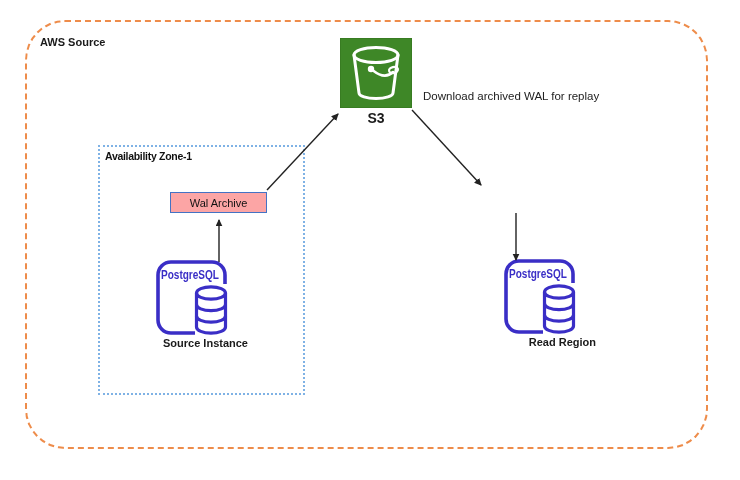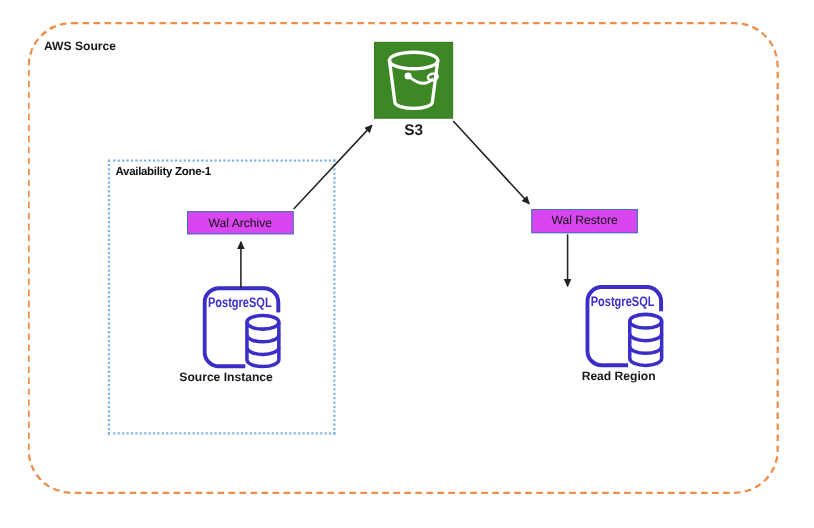--- a/index.html
+++ b/index.html
@@ -21,36 +21,36 @@
   }
   .az1 { left:98px; top:145px; width:207px; height:250px; }
   .az2 { left:438px; top:145px; width:208px; height:251px; }
   .az-label {
     position:absolute; top:3px; font-size:10.5px; font-weight:700;
     color:#111; letter-spacing:-0.3px; white-space:nowrap;
   }
   .az1 .az-label { left:5px; }
   .az2 .az-label { right:5px; }
   .wal-box {
-    position:absolute; background:#d946ef; border:1.5px solid #4472C4;
+    position:absolute; background:#fca5a5; border:1.5px solid #4472C4;
     display:flex; align-items:center; justify-content:center;
     font-size:11px; color:#111;
   }
   .wal-archive { left:170px; top:192px; width:97px; height:21px; }
   .wal-restore { left:483px; top:190px; width:97px; height:22px; }
   .s3-icon { position:absolute; left:340px; top:38px; width:72px; height:70px; }
   .s3-label {
     position:absolute; left:340px; top:110px; width:72px; text-align:center;
     font-size:14px; font-weight:700; color:#1a1a1a;
   }
   .annotation {
     position:absolute; left:423px; top:90px;
     font-size:11.5px; color:#222; white-space:nowrap;
   }
-  .pg-icon { position:absolute; width:73px; height:76px;margin-left:28px; }
+  .pg-icon { position:absolute; width:73px; height:76px; }
   .pg-left { left:156px; top:260px; }
   .pg-right { left:504px; top:259px; }
   .instance-label {
     position:absolute; width:110px; text-align:right;
     font-size:11px; font-weight:700; color:#1a1a1a;
   }
   .source-label { left:138px; top:337px; }
   .replica-label { left:486px; top:336px; }
   .arrows { position:absolute; left:0; top:0; width:740px; height:480px; pointer-events:none; }
 </style>
@@ -74,26 +74,24 @@
       <rect x="0" y="0" width="72" height="70" fill="none" stroke="#2F6B1C" stroke-width="1.5" opacity="0.5"></rect>
       <ellipse cx="36" cy="17" rx="22" ry="7.5" fill="none" stroke="#ffffff" stroke-width="3"></ellipse>
       <path d="M14,17 L19,55 A17,5.5 0 0 0 53,55 L58,17" fill="none" stroke="#ffffff" stroke-width="3" stroke-linecap="round" stroke-linejoin="round"></path>
       <circle cx="31" cy="31" r="3.2" fill="#ffffff"></circle>
       <path d="M33,32.5 Q45,42 53,34" fill="none" stroke="#ffffff" stroke-width="2.5" stroke-linecap="round"></path>
       <ellipse cx="53.5" cy="32" rx="4.5" ry="3" fill="none" stroke="#ffffff" stroke-width="2.2" transform="rotate(-12 53.5 32)"></ellipse>
     </svg>
   </div>
   <div class="s3-label">S3</div>
 
+  <div class="annotation">Download archived WAL for replay</div>
 
   <div class="wal-box wal-archive">
     <span>Wal Archive</span>
-  </div>
-  <div class="wal-box wal-restore">
-    <span>Wal Restore</span>
   </div>
 
   <div class="pg-icon pg-left">
     <svg width="73" height="76" viewBox="0 0 73 76">
       <rect x="2" y="2" width="67" height="71" rx="13" fill="none" stroke="#3A2EC6" stroke-width="3.6"></rect>
       <rect x="39" y="24" width="34" height="52" fill="#ffffff"></rect>
       <ellipse cx="55" cy="33" rx="14.5" ry="6.2" fill="#ffffff" stroke="#3A2EC6" stroke-width="3.2"></ellipse>
       <path d="M40.5,33 L40.5,67 A14.5,6.2 0 0 0 69.5,67 L69.5,33" fill="none" stroke="#3A2EC6" stroke-width="3.2"></path>
       <path d="M40.5,44.5 A14.5,6.2 0 0 0 69.5,44.5" fill="none" stroke="#3A2EC6" stroke-width="3.2"></path>
       <path d="M40.5,56 A14.5,6.2 0 0 0 69.5,56" fill="none" stroke="#3A2EC6" stroke-width="3.2"></path>

